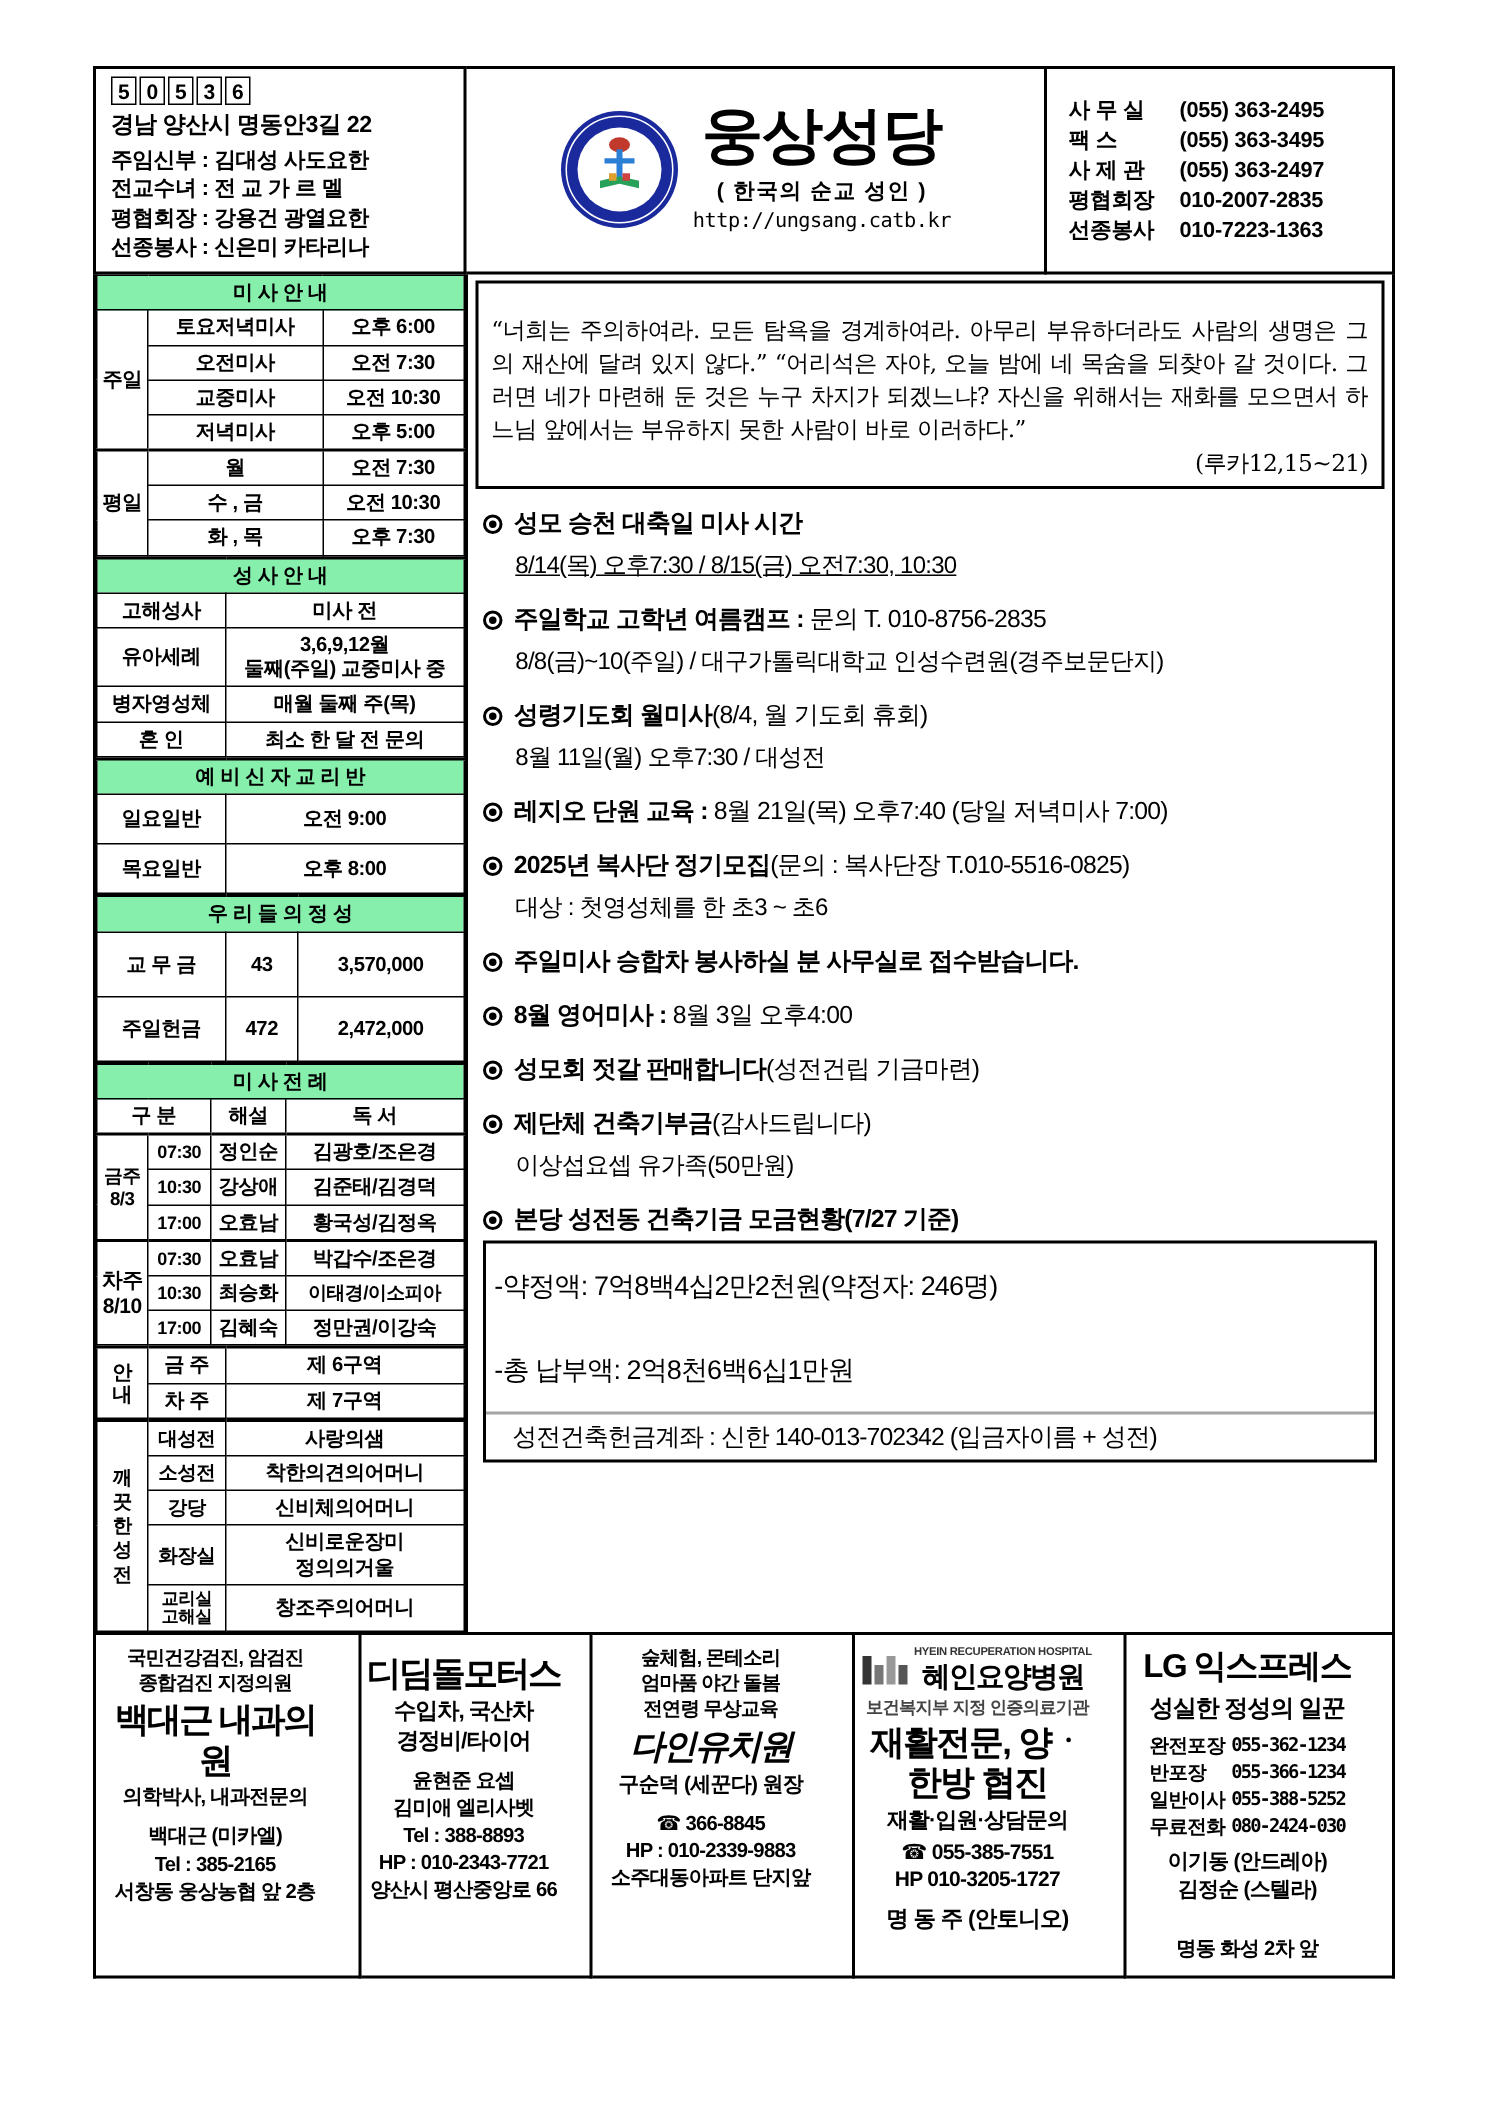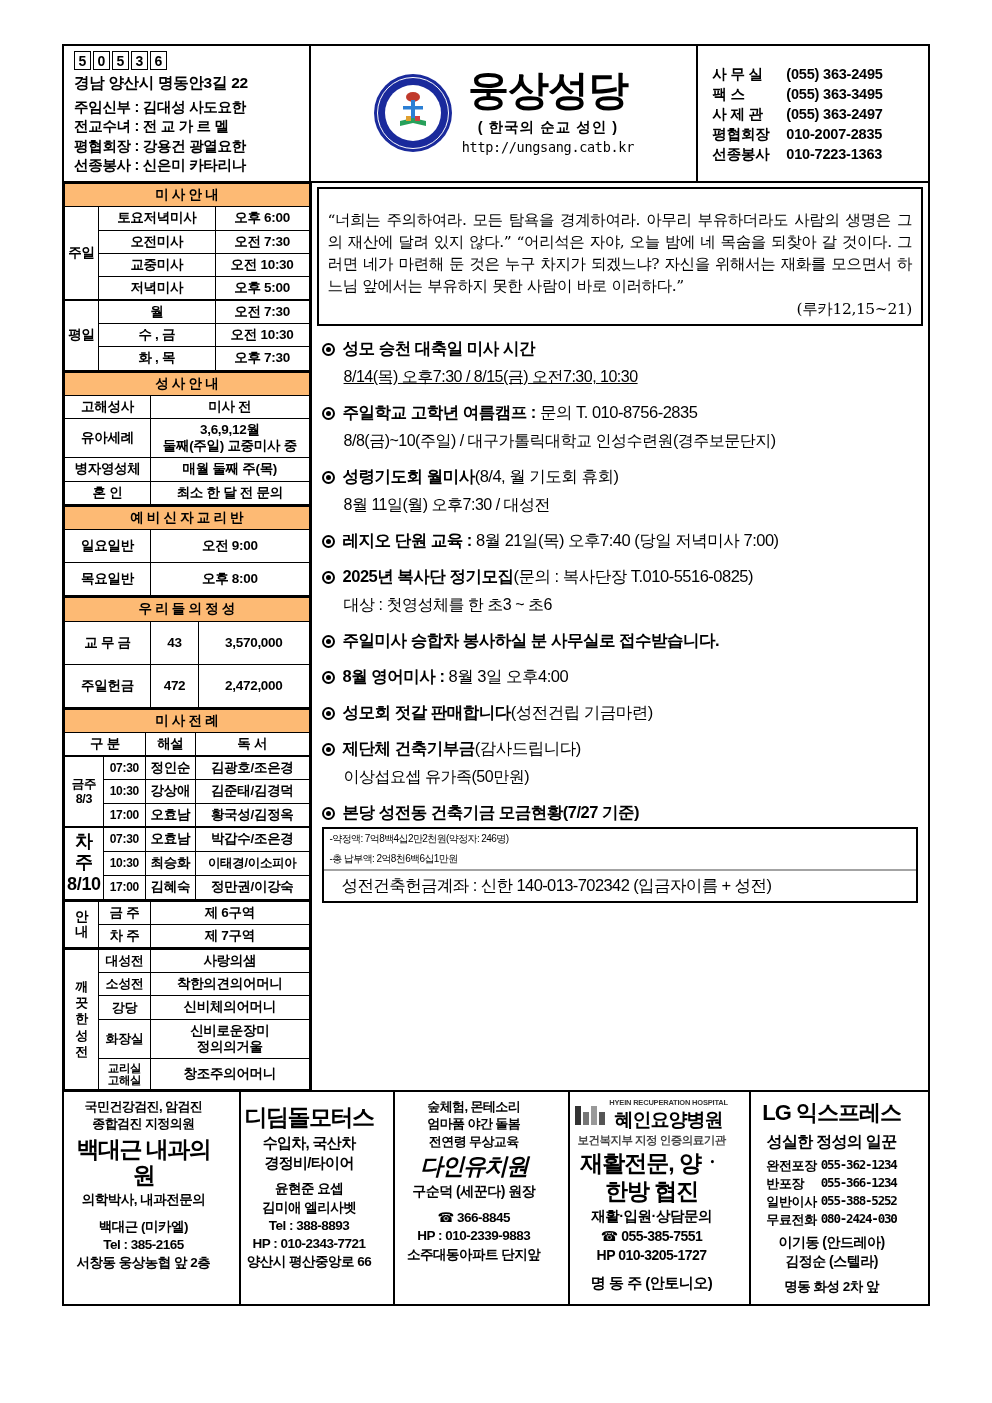--- a/index.html
+++ b/index.html
@@ -48,21 +48,21 @@
   
   .body-split { width:868px; border-collapse:collapse; }
   .body-split > tbody > tr > td { vertical-align: top; padding:0; border:2px solid #000; border-top:0;}
   .col-left { width:248px; }
   .col-right { width:620px; padding:0; }
 
   
   .lt { width:100%; border-collapse:collapse; }
   .lt td, .lt th { border:1px solid #000; font-size:13.5px; font-weight:700; text-align:center;
     padding:3px 2px; letter-spacing:-0.3px; line-height:1.2; }
-  .sec { background:#fdba74; font-size:14.5px; letter-spacing:5px; padding:3px 0; border:1px solid #000; font-weight:700;}
+  .sec { background:#86efac; font-size:14.5px; letter-spacing:5px; padding:3px 0; border:1px solid #000; font-weight:700;}
   .hvy { border-top:2px solid #000 !important; }
   .tight { letter-spacing:-0.5px; }
   .small { font-size:11px; line-height:1.12; letter-spacing:-0.6px; }
   .vlabel { width:34px; }
 
   
   .quote { border:2px solid #000; margin:4px 5px 2px 5px; padding:20px 9px 4px 9px; }
   .quote p { margin:0; font-size:15.5px; line-height:1.42; text-align:justify;
      font-family:"DejaVu Serif","Liberation Serif",serif; letter-spacing:-0.4px;}
   .quote .src { text-align:right; margin-top:1px; }
@@ -72,21 +72,21 @@
   .nline { display:flex; align-items:flex-start; gap:8px; font-size:16.5px; letter-spacing:-0.5px;}
   .bullet { flex:0 0 auto; width:13px; height:13px; border-radius:50%; border:2px solid #000;
      position:relative; margin-top:5px; }
   .bullet::after { content:""; position:absolute; inset:2px; border-radius:50%; background:#000; }
   .ntitle { font-weight:700; }
   .nsub { font-weight:400; }
   .ndetail { font-size:16px; margin:7px 0 0 22px; letter-spacing:-0.5px; }
   .uline { text-decoration: underline; }
 
   .fundbox { border:2px solid #000; margin:3px 4px 0 0; }
-  .fundbox div { font-size:10px; padding:3px 6px; letter-spacing:-0.6px; }
+  .fundbox div { font-size:18px; padding:16px 6px; letter-spacing:-0.6px; }
   .fundbox .acct { border-top:2px solid #a3a3a3; font-size:16.5px; padding:4px 18px; }
 
   
   .ads { width:868px; border-collapse:collapse; }
   .ads td { border:2px solid #000; border-top:0; vertical-align:top;
       text-align:center; padding:6px 19px 8px 3px; height:205px; }
   .a1 { width:174px; } .a2 { width:152px; } .a3 { width:172px; } .a4 { width:178px; } .a5 { width:176px; }
   .adl { font-size:13px; font-weight:700; letter-spacing:-0.6px; line-height:1.33; }
   .adbig { font-size:23px; font-weight:900; letter-spacing:-1.5px; line-height:1.15; margin:3px 0; }
   .adbig2 { font-size:23px; font-weight:900; letter-spacing:-1px; line-height:1.2; margin:2px 0; }
@@ -290,21 +290,21 @@
                   <td style="font-size:12px">10:30</td>
             <td>강상애</td>
             <td>김준태/김경덕</td>
                 </tr>
         <tr>
                   <td style="font-size:12px">17:00</td>
             <td>오효남</td>
             <td>황국성/김정옥</td>
                 </tr>
         <tr>
-                  <td class="hvy" rowspan="3" style="font-size:18px;line-height:1.2">
+                  <td class="hvy" rowspan="3" style="font-size:14px;line-height:1.2">
               <div>차주</div>
               <div>8/10</div>
                   </td>
             <td class="hvy" style="font-size:12px">07:30</td>
             <td class="hvy">오효남</td>
             <td class="hvy">박갑수/조은경</td>
                 </tr>
         <tr>
                   <td style="font-size:12px">10:30</td>
             <td>최승화</td>
@@ -539,20 +539,20 @@
                   <td class="mono">055-388-5252</td>
                 </tr>
         <tr>
                   <td>무료전화</td>
                   <td class="mono">080-2424-030</td>
                 </tr>
       </tbody>
             </table>
       <div class="adsm" style="font-size:14px;margin-top:4px">이기동 (안드레아)</div>
       <div class="adsm" style="font-size:14px">김정순 (스텔라)</div>
-      <div class="adsm" style="margin-top:7px">명동 화성 2차 앞</div>
+      <div class="adsm" style="margin-top:22px">명동 화성 2차 앞</div>
     </td>
 
   </tr>
       </tbody>
     </table>
 
 </div>
 
 </body></html>

